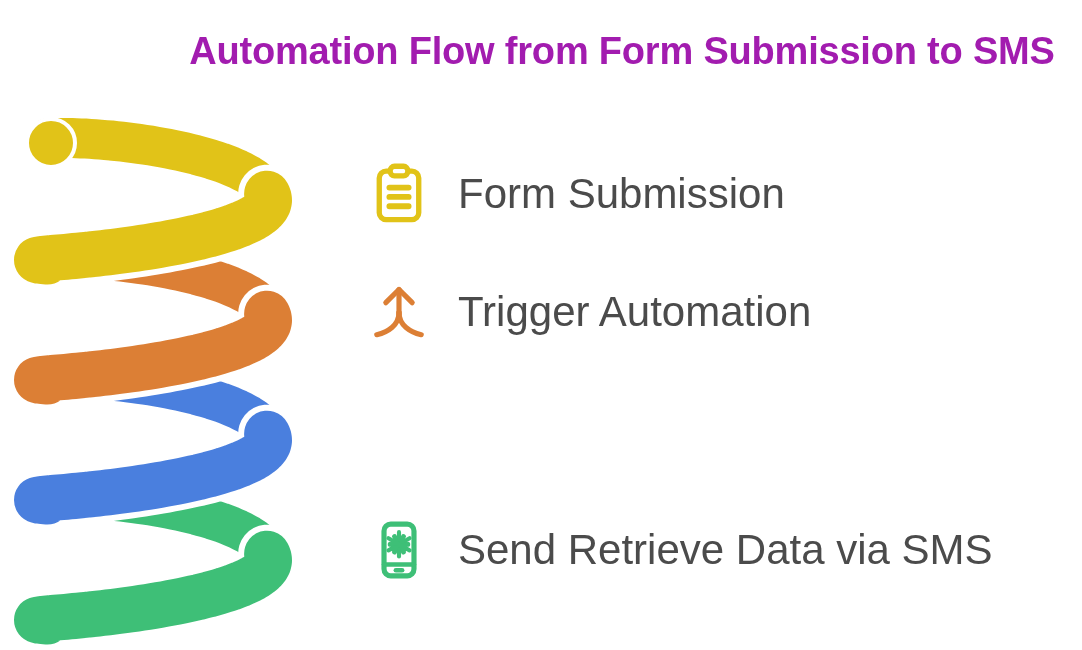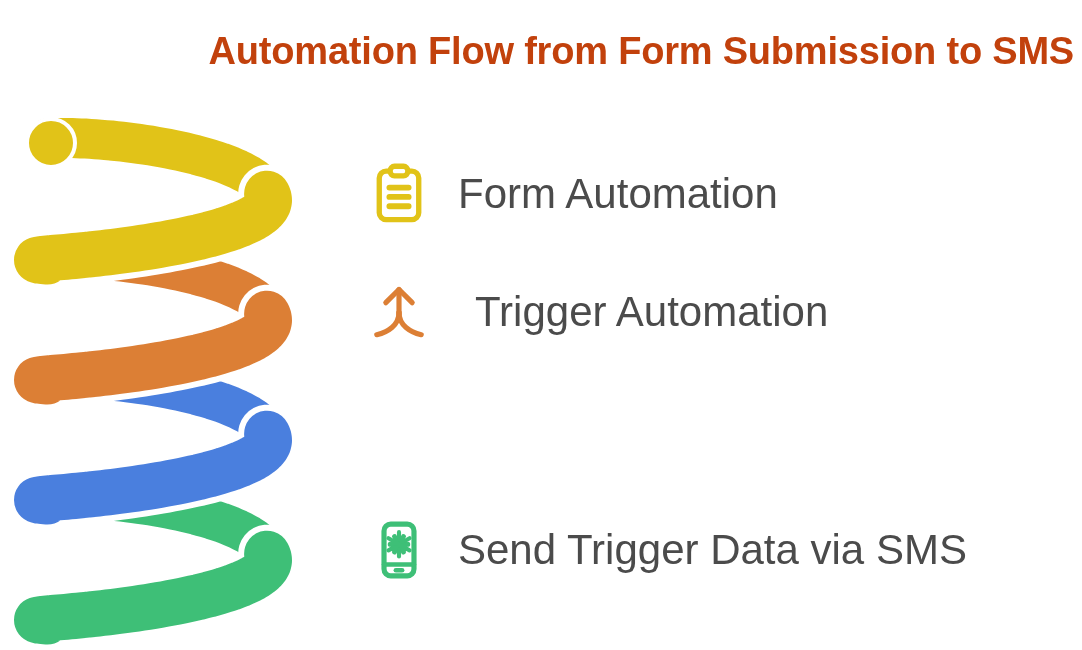--- a/index.html
+++ b/index.html
@@ -3,34 +3,34 @@
 <meta charset="utf-8">
 <style>
   html,body{margin:0;padding:0;}
   body{
     width:1082px;height:650px;position:relative;overflow:hidden;
     background:#ffffff;
     font-family:"Liberation Sans","DejaVu Sans",sans-serif;
   }
   .page-title{
     position:absolute;top:30px;left:170px;right:8px;
-    text-align:right;
+    text-align:center;
     font-size:38px;font-weight:600;letter-spacing:-0.2px;
-    color:#c2410c;
+    color:#a21caf;
     white-space:nowrap;
   }
   .spiral-wrap{position:absolute;left:0;top:0;width:340px;height:650px;}
   .spiral-wrap svg{display:block;}
   .steps{position:absolute;left:360px;top:0;width:720px;height:650px;}
   .step-row{
     position:absolute;left:0;height:84px;width:720px;
     display:flex;align-items:center;
   }
   .step-row.r0{top:152px;}
-  .step-row.r1{top:270px;gap:17px;}
+  .step-row.r1{top:270px;}
   .step-row.r2{top:388px;}
   .step-row.r3{top:508px;}
   .step-icon{
     width:78px;height:84px;flex:0 0 78px;
     display:flex;align-items:center;justify-content:center;
   }
   .step-icon svg{stroke:currentColor;fill:none;stroke-linecap:round;stroke-linejoin:round;}
   .step-label{
     margin-left:20px;
     font-size:42px;font-weight:400;color:#4B4B4B;
@@ -63,21 +63,21 @@
 <div class="steps">
 
   <div class="step-row r0">
     <div class="step-icon" style="color: rgb(225, 195, 24);">
       <svg width="64" height="72" viewBox="0 0 24 24" stroke-width="2">
         <rect x="4.6" y="3.4" width="14.8" height="18.2" rx="2.6"></rect>
         <rect x="8.7" y="1.6" width="6.6" height="3.6" rx="1.6" fill="#ffffff"></rect>
         <path d="M8.4 9.6h7.2M8.4 13.1h7.2M8.4 16.6h7.2" stroke-width="2.2"></path>
       </svg>
     </div>
-    <div class="step-label">Form Automation</div>
+    <div class="step-label">Form Submission</div>
   </div>
 
   <div class="step-row r1">
     <div class="step-icon" style="color: rgb(220, 127, 53);">
       <svg width="62" height="76" viewBox="0 0 24 24" stroke-width="2">
         <path d="M12 3.3V13"></path>
         <path d="M6.9 8.4 12 3.3 17.1 8.4"></path>
         <path d="M3.4 20.8C7.6 19.8 12 17.2 12 12.2"></path>
         <path d="M20.6 20.8C16.4 19.8 12 17.2 12 12.2"></path>
       </svg>
@@ -92,16 +92,16 @@
         <rect x="6.2" y="2" width="11.6" height="20" rx="2.6"></rect>
         <path d="M6.2 17.6h11.6" stroke-width="1.8"></path>
         <path d="M10.8 19.85h2.4" stroke-width="1.8"></path>
         <g transform="translate(12,9.8)" stroke-width="1.6">
           <path d="M0 -4.7L0 4.7M-1.9 -3L0 -1.15L1.9 -3M-1.9 3L0 1.15L1.9 3"></path>
           <path transform="rotate(60)" d="M0 -4.7L0 4.7M-1.9 -3L0 -1.15L1.9 -3M-1.9 3L0 1.15L1.9 3"></path>
           <path transform="rotate(120)" d="M0 -4.7L0 4.7M-1.9 -3L0 -1.15L1.9 -3M-1.9 3L0 1.15L1.9 3"></path>
         </g>
       </svg>
     </div>
-    <div class="step-label">Send Trigger Data via SMS</div>
+    <div class="step-label">Send Retrieve Data via SMS</div>
   </div>
 
 </div>
 
 </body></html>

